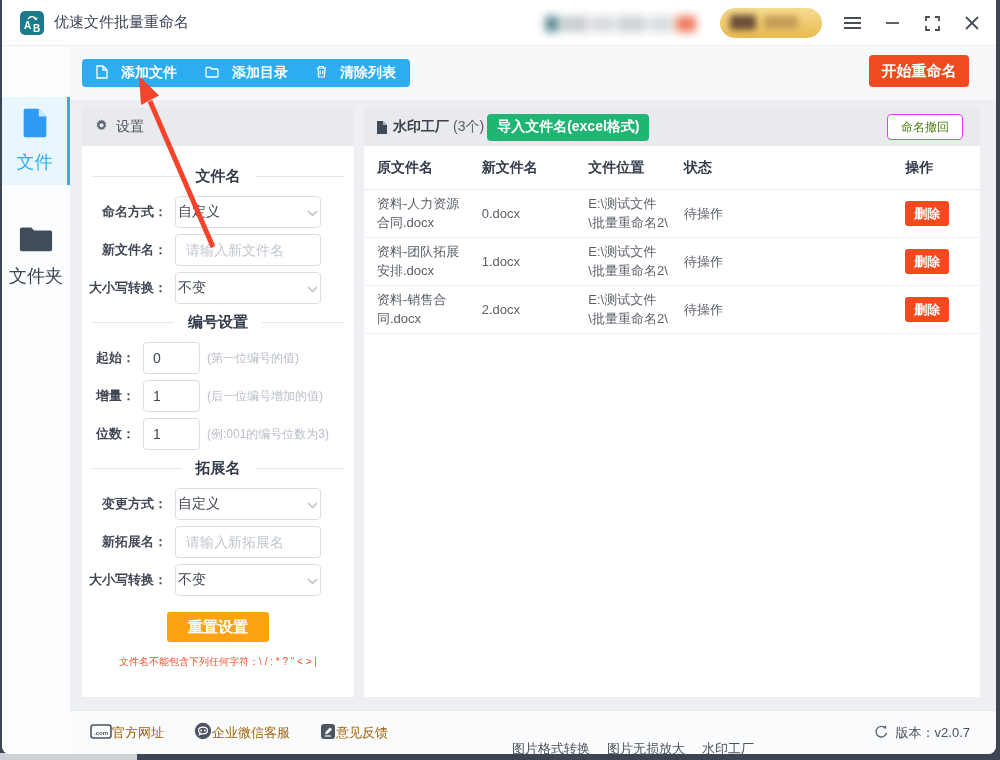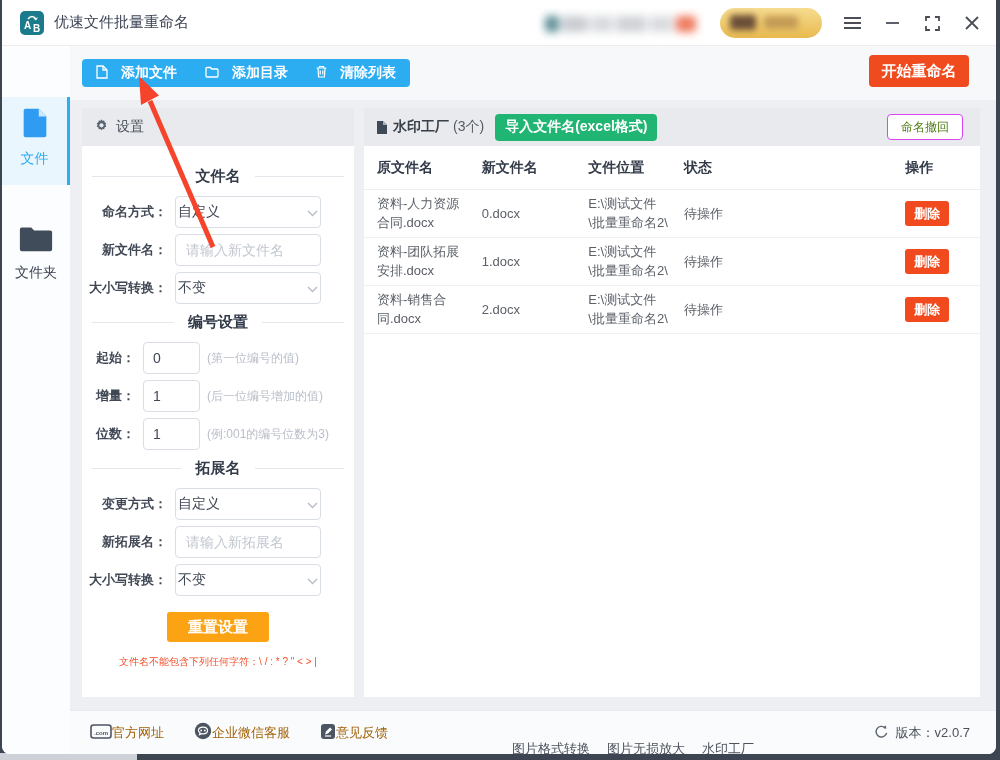--- a/index.html
+++ b/index.html
@@ -20,21 +20,21 @@
   .blur-area .b { height:16px; border-radius:2px; }
   .vip-badge { position:absolute; left:718px; top:8px; width:102px; height:30px; border-radius:15px;
                background:linear-gradient(#f6dc90,#e9ba4f); overflow:hidden; }
   .vip-badge .v { position:absolute; filter:blur(3px); border-radius:3px; }
   .winbtns { position:absolute; right:0; top:0; height:46px; display:flex; align-items:center; }
   .wbtn { width:40px; height:46px; display:flex; align-items:center; justify-content:center; color:#4a4f57; cursor:pointer; }
 
   
   .sidebar { position:absolute; left:0; top:46px; bottom:0; width:68px; background:#fcfdfe; }
   .side-item { width:68px; text-align:center; cursor:pointer; }
-  .side-item .lbl { font-size:14px; color:#3c4353; display:block; margin-top:6px; }
+  .side-item .lbl { font-size:18px; color:#3c4353; display:block; margin-top:6px; }
   .side-item.active { background:#e9f6fe; border-right:3px solid #2cadf2; }
   .side-item.active .lbl { color:#2cadf2; }
   .main { position:absolute; left:68px; top:46px; right:0; bottom:0; }
 
   
   .toolbar { position:absolute; left:0; top:0; right:0; height:54px; background:#f7f8fa;
              display:flex; align-items:center; }
   .btn-group { display:flex; margin-left:12px; border-radius:4px; overflow:hidden; }
   .tb-btn { height:28px; background:#2cadf2; color:#fff; font-size:14px; font-weight:bold;
             display:flex; align-items:center; justify-content:center; gap:13px; cursor:pointer; padding:0 14px; }
@@ -66,21 +66,21 @@
   input.num { width:57px; height:32px; border:1px solid #d9dde4; border-radius:4px; padding:0 0 0 9px;
               font-size:14px; color:#414855; outline:none; }
   .hint { font-size:12px; color:#b9bec8; margin-left:7px; }
   .reset-btn { display:block; margin:16px auto 0; width:102px; height:30px; background:#fba313; color:#fff;
                font-size:15px; font-weight:bold; border:none; border-radius:3px; cursor:pointer; }
   .warning { margin-top:13px; text-align:center; font-size:10px; color:#f4502a; white-space:nowrap; }
 
   
   .ft-title { font-weight:bold; color:#3a404a; margin-left:5px; }
   .ft-count { margin-left:4px; color:#555b65; }
-  .import-btn { margin-left:11px; height:27px; padding:0 10px; background:#21b573; color:#fff;
+  .import-btn { margin-left:3px; height:27px; padding:0 10px; background:#21b573; color:#fff;
                 border:none; border-radius:4px; font-size:14px; font-weight:bold; cursor:pointer; }
   .undo-btn { margin-left:auto; margin-right:5px; height:26px; padding:0 13px; background:#fff;
               border:1px solid #d946ef; border-radius:4px; color:#4d7c0f; font-size:12px; cursor:pointer; }
   .trow { display:flex; align-items:center; padding-left:13px; border-bottom:1px solid #eef0f4; }
   .trow.thead { height:44px; font-size:14px; font-weight:bold; color:#333b49; border-bottom:1px solid #e9ecf0; }
   .trow.tr { height:48px; font-size:13px; color:#5b6068; }
   .c1 { width:105px; } .c2 { width:107px; } .c3 { width:96px; } .c4 { width:222px; } .c5 { width:75px; }
   .wrap2 { white-space:pre-line; line-height:1.45; }
   .del-btn { width:44px; height:25px; background:#f14a1e; color:#fff; border:none; border-radius:3px;
              font-size:13px; font-weight:bold; cursor:pointer; }

